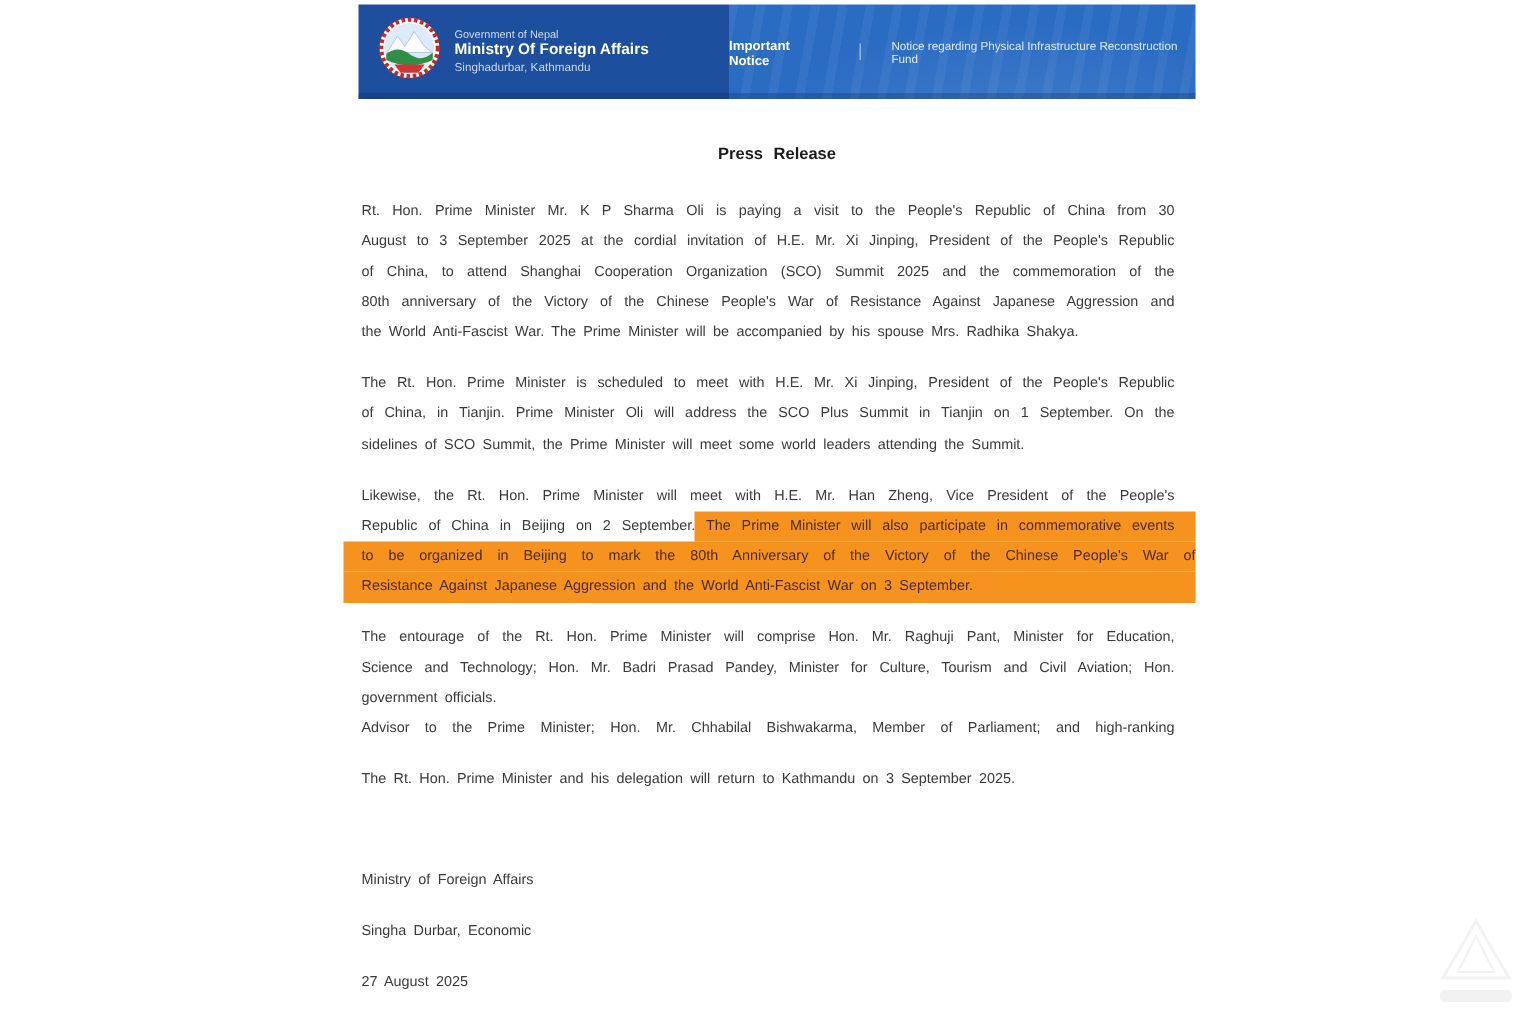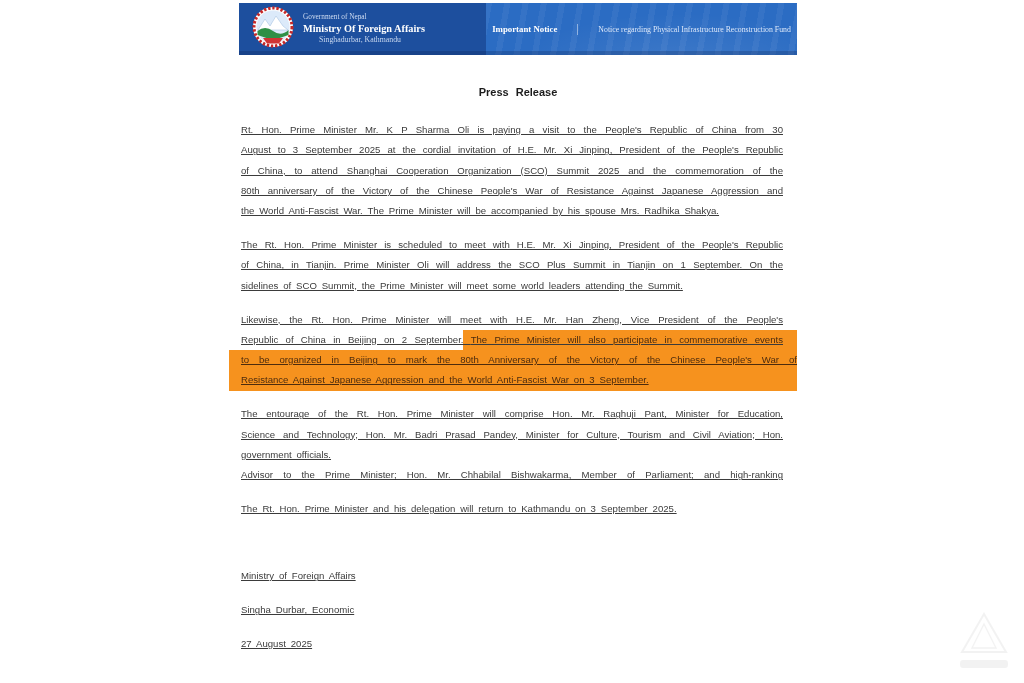--- a/index.html
+++ b/index.html
@@ -1,45 +1,45 @@
 <!DOCTYPE html>
 <html style="--hl: #F6921E; --hdr-left: #1d4f9e; --hdr-right: #2b6cc3;"><head>
 <meta charset="utf-8">
 <style>
   html,body{margin:0;padding:0;background:#fff;}
   .canvas{position:relative;width:1024px;height:683px;background:#ffffff;overflow:hidden;
           font-family:"Liberation Sans",sans-serif;}
   .doc{position:absolute;left:239px;top:3px;width:558px;}
 
   
-  .site-header{display:flex;height:52px;position:relative;font-family:Liberation Serif, serif;}
+  .site-header{display:flex;height:63px;position:relative;}
   .site-header::after{content:'';position:absolute;left:0;right:0;bottom:0;height:4px;
           background:rgba(8,24,64,0.22);pointer-events:none;}
   .header-left{width:247px;background:var(--hdr-left,#1d4f9e);display:flex;align-items:center;
           padding-left:13px;gap:9px;box-sizing:border-box;}
   .brand-text{display:flex;flex-direction:column;line-height:1.15;}
   .gov-label{font-size:7.3px;color:#cfdcf2;margin-bottom:1px;}
   .ministry-name{font-size:10.3px;font-weight:700;color:#ffffff;margin-bottom:1.5px;}
-  .ministry-address{font-size:7.8px;color:#c7d7ef;margin-left:16px;}
+  .ministry-address{font-size:7.8px;color:#c7d7ef;}
   .header-right{flex:1;background:var(--hdr-right,#2b6cc3);position:relative;display:flex;
           align-items:center;justify-content:center;gap:20px;overflow:hidden;}
   .header-right::before{content:'';position:absolute;inset:0;pointer-events:none;
           background:radial-gradient(ellipse at 62% 130%, rgba(255,255,255,0.10), transparent 60%),
           repeating-linear-gradient(100deg, rgba(255,255,255,0.05) 0 6px, transparent 6px 18px);}
   .notice-label{font-size:8.8px;font-weight:700;color:#ffffff;position:relative;}
   .notice-sep{width:0;height:11px;border-left:1px solid rgba(255,255,255,0.45);position:relative;}
   .notice-link{font-size:7.8px;color:#dce8fa;text-decoration:none;position:relative;cursor:pointer;}
 
   
   .doc-title{margin:30px 0 0 0;font-size:11px;line-height:14px;font-weight:700;color:#1c1c1c;
           text-align:center;word-spacing:4px;}
   .doc-body{margin-top:21px;padding:0 14px 0 2px;font-size:9.6px;color:#3b3b3b;word-spacing:2.2px;}
   .para{margin:0 0 13.6px 0;}
   .line{line-height:20.3px;height:20.3px;text-align:justify;text-align-last:justify;
-          position:relative;z-index:0;text-decoration:underline;}
+          position:relative;z-index:0;}
   .line.last{text-align-last:auto;}
   .hl-full{background:var(--hl,#F6921E);margin-left:-12px;margin-right:-14px;
           padding-left:12px;color:#4d2c0e;}
   .hl-start::before{content:'';position:absolute;top:0;bottom:0;left:41%;right:-14px;
           background:var(--hl,#F6921E);z-index:-1;}
   .hl-seg{color:#4d2c0e;margin-top:32px;}
   .doc-footer{margin-top:47px;}
 
   
   .watermark{position:absolute;left:948px;top:608px;width:72px;height:70px;opacity:0.07;}

